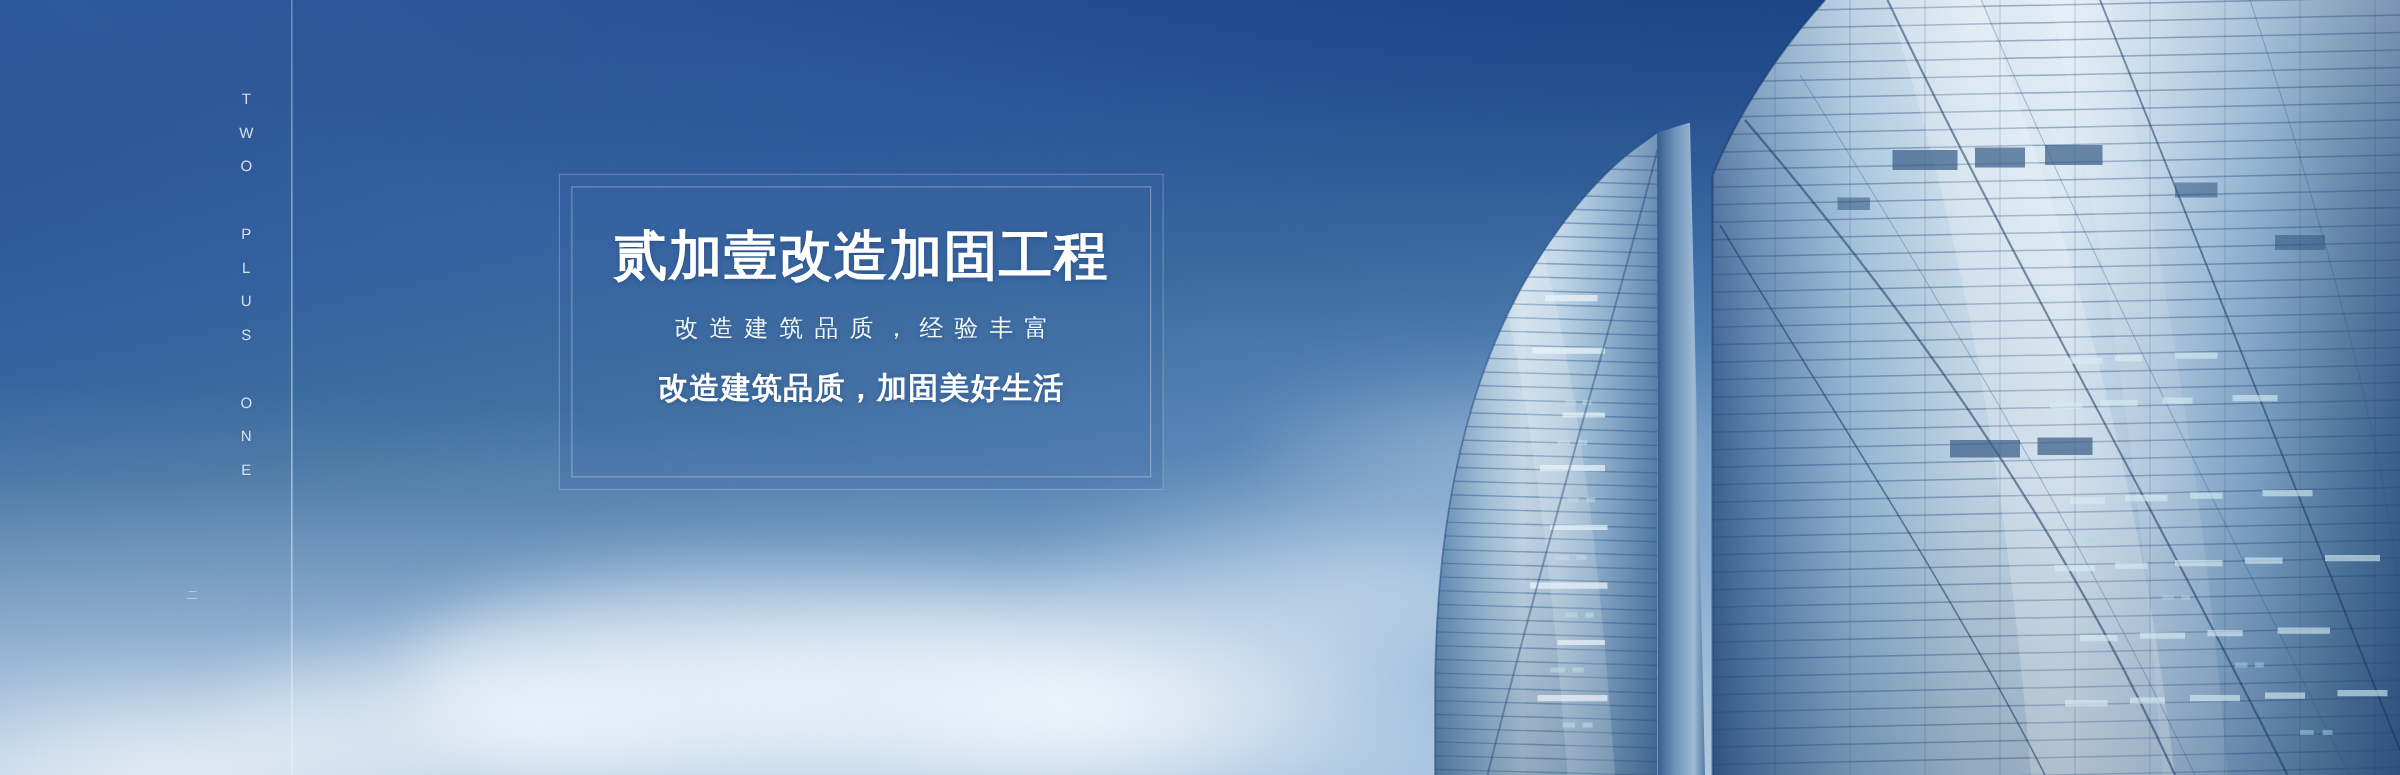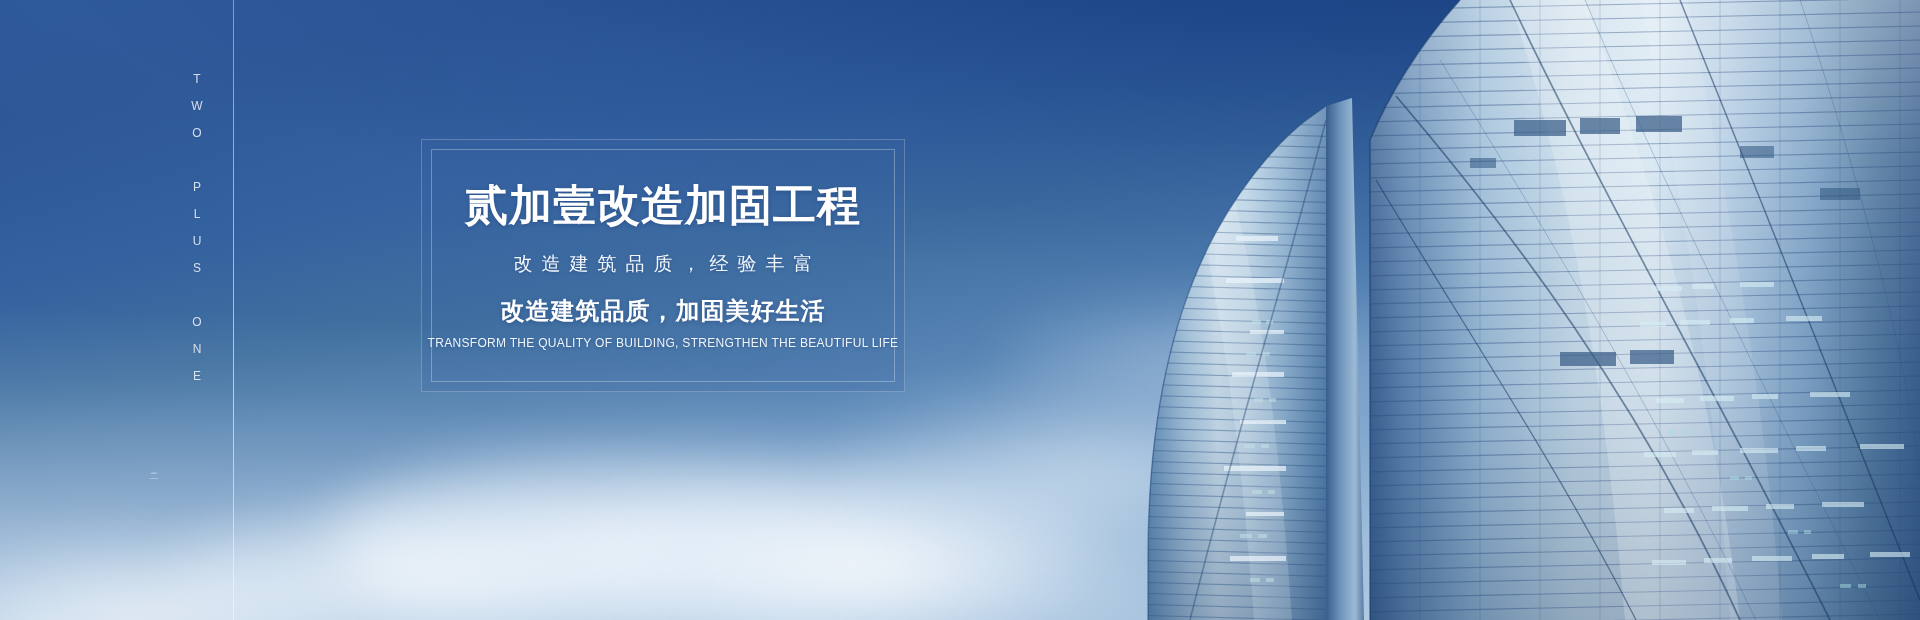--- a/index.html
+++ b/index.html
@@ -114,21 +114,21 @@
     font-size:9px;
     letter-spacing:1px;
     color:rgba(255,255,255,0.55);
     writing-mode:vertical-rl;
     white-space:nowrap;
   }
 
   
   .panel {
     position:absolute;
-    left:421px; top:139px;
+    left:447px; top:139px;
     width:484px; height:253px;
     z-index:8;
     background:rgba(58,100,163,0.26);
     border:1px solid rgba(255,255,255,0.22);
   }
   .panel-inner-border {
     position:absolute;
     left:9px; top:9px; right:9px; bottom:9px;
     border:1px solid rgba(255,255,255,0.30);
     pointer-events:none;
@@ -507,17 +507,16 @@
     <div class="brand-vtext">TWO PLUS ONE</div>
     <div class="brand-mark">二</div>
   </div>
 
   <div class="panel">
     <div class="panel-inner-border"></div>
     <div class="panel-content">
       <div class="headline">贰加壹改造加固工程</div>
       <div class="subline">改造建筑品质，经验丰富</div>
       <div class="tagline">改造建筑品质，加固美好生活</div>
-      <div class="tagline-en">TRANSFORM THE QUALITY OF BUILDING, STRENGTHEN THE BEAUTIFUL LIFE</div>
     </div>
   </div>
 
 </div>
 
 </body></html>

